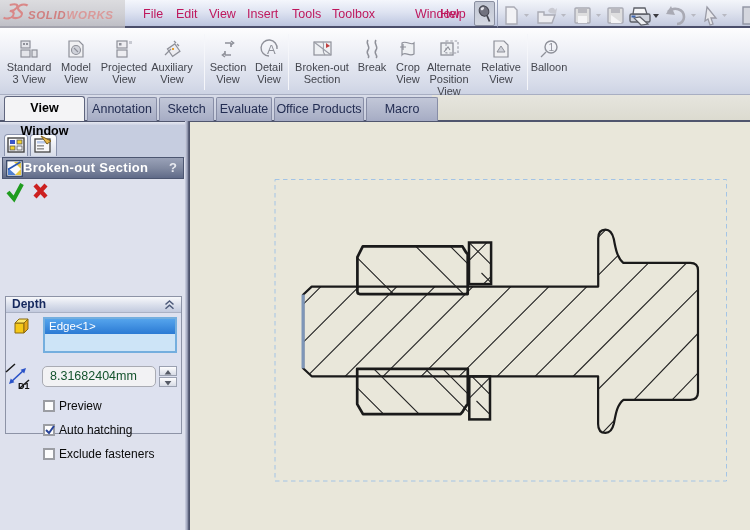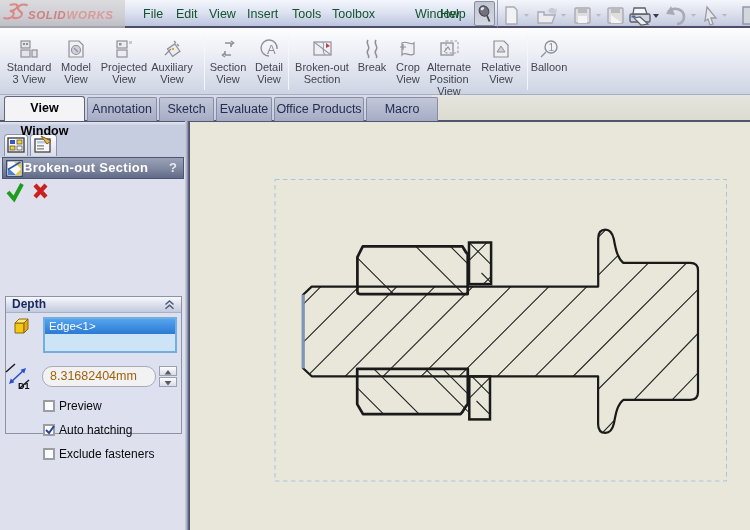--- a/index.html
+++ b/index.html
@@ -8,21 +8,21 @@
 .abs { position:absolute; }
 
 
 #titlebar { position:absolute; left:0; top:0; width:750px; height:28px; }
 #logoarea { position:absolute; left:0; top:0; width:125px; height:28px;
   background:linear-gradient(#dcdcdf,#cfcfd4 55%,#bfbfc6); border-bottom:2px solid #a4a4ae; }
 #menuarea { position:absolute; left:125px; top:0; width:372px; height:28px;
   background:linear-gradient(#f4f6fc,#dfe4f2 45%,#c3cbe3 90%,#bcc4de); border-bottom:2px solid #4a4e6a; }
 #quickbar { position:absolute; left:497px; top:0; width:253px; height:28px;
   background:linear-gradient(#f3f5fa,#e0e4ef 45%,#c9cfe2 90%,#c2c8dc); border-bottom:2px solid #4a4e6a; border-left:1px solid #9aa2ba; }
-.menuitem { position:absolute; top:7px; font-size:12.5px; color:#14532d; }
+.menuitem { position:absolute; top:7px; font-size:12.5px; color:#be185d; }
 
 
 #toolbar2 { position:absolute; left:0; top:28px; width:750px; height:67px;
   background:linear-gradient(#fdfdfe,#eceef5 40%,#d6dbe9 85%,#cdd3e4); border-bottom:1px solid #a8aec2; }
 .tbtn { position:absolute; top:33px; text-align:center; color:#44464e; font-size:11px; line-height:12px; }
 .tbtn .ic { display:block; margin:6px auto 2px auto; width:20px; height:20px; }
 .tsep { position:absolute; top:4px; width:1px; height:56px; background:#b0b6c8; border-right:1px solid #f5f6fa; }
 
 
 #tabrow { position:absolute; left:0; top:95px; width:750px; height:26px;
@@ -280,21 +280,21 @@
       <div style="height:15px;background:linear-gradient(#55a4ec,#2b7ad4);color:#fff;font-size:11.5px;line-height:14px;padding-left:4px;">Edge&lt;1&gt;</div>
     </div>
 
     <svg class="abs" style="left:5px;top:242px;" width="32" height="28" viewBox="0 0 32 28">
       <path d="M 1,9 L 10,1 M 15,25 L 24,17" stroke="#1a1a1a" stroke-width="1.5"></path>
       <path d="M 5.5,19.5 L 19.5,6.5" stroke="#2a52c8" stroke-width="1.7"></path>
       <path d="M 4,21 l 1.8,-5.5 l 3.6,3.8 z M 21,5 l -1.8,5.5 l -3.6,-3.8 z" fill="#2a52c8"></path>
       <text x="13" y="26" font-size="9" font-weight="bold" fill="#111" font-family="Liberation Sans">D1</text>
     </svg>
 
-    <div class="abs" style="left:42px;top:245px;width:114px;height:21px;background:#f2f2f4;border:1px solid #a9abb3;border-radius:10px;font-size:12.5px;color:#a16207;line-height:19px;padding-left:7px;">8.31682404mm</div>
+    <div class="abs" style="left:42px;top:245px;width:114px;height:21px;background:#f2f2f4;border:1px solid #a9abb3;border-radius:5px;font-size:12.5px;color:#14532d;line-height:19px;padding-left:7px;">8.31682404mm</div>
 
     <div class="abs" style="left:159px;top:245px;width:18px;height:21px;">
       <div style="height:10px;background:linear-gradient(#fdfdfe,#d8dce6);border:1px solid #9aa0b0;text-align:center;">
           <svg width="8" height="7" viewBox="0 0 8 7" style="display:block;margin:1.5px auto;">
             <path d="M 4,1 L 7.4,5.6 L 0.6,5.6 Z" fill="#555a66"></path>
           </svg>
         </div>
       <div style="height:10px;margin-top:1px;background:linear-gradient(#fdfdfe,#d8dce6);border:1px solid #9aa0b0;">
           <svg width="8" height="7" viewBox="0 0 8 7" style="display:block;margin:1.5px auto;">
             <path d="M 4,5.6 L 7.4,1 L 0.6,1 Z" fill="#555a66"></path>

